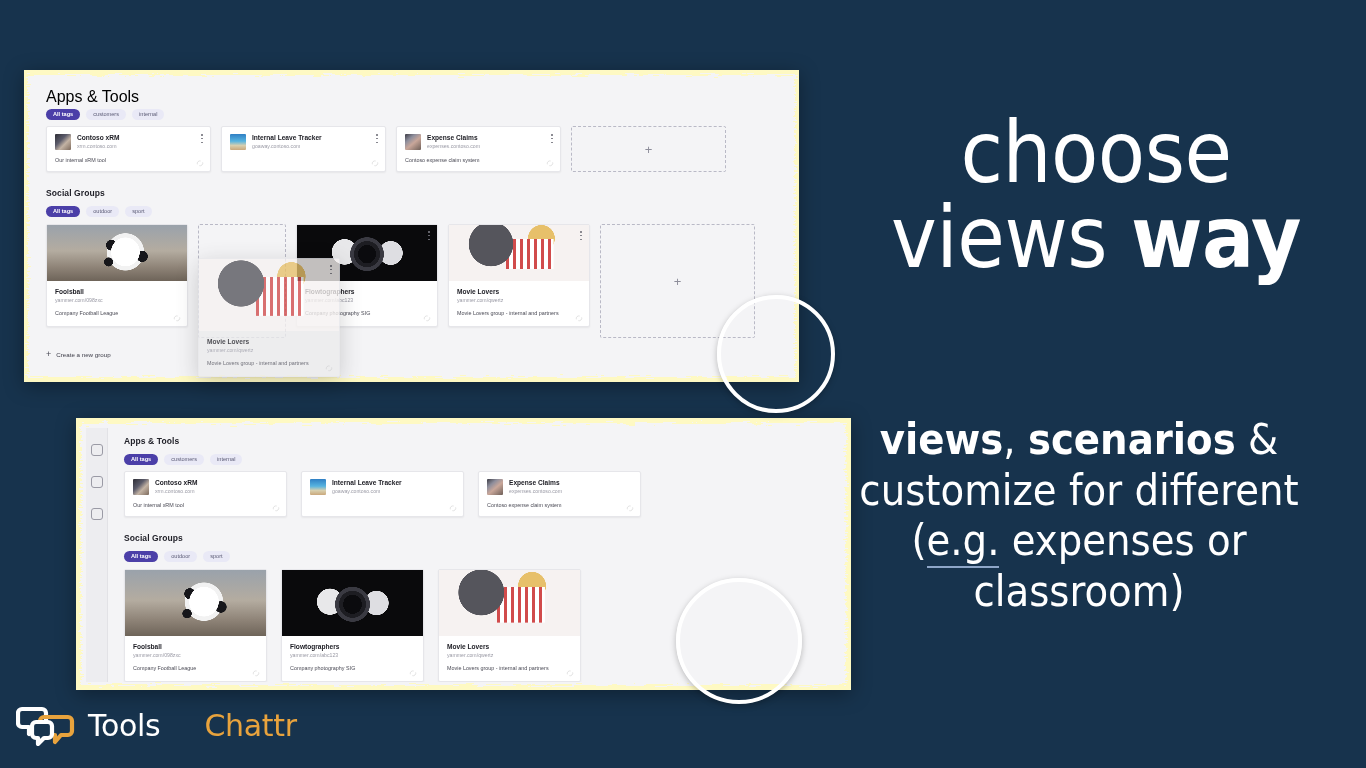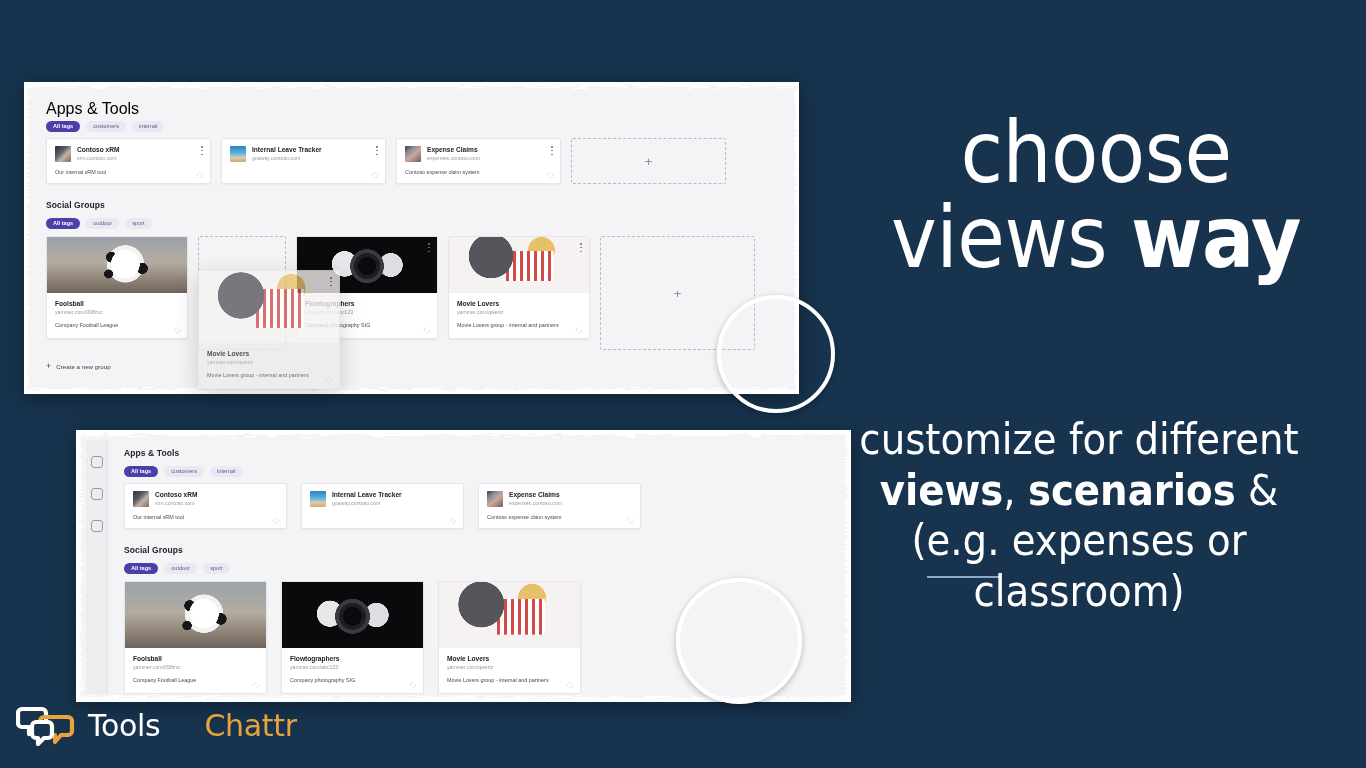--- a/index.html
+++ b/index.html
@@ -9,23 +9,22 @@
     height: 768px;
     background: #17334d;
     font-family: "Liberation Sans", sans-serif;
     overflow: hidden;
     position: relative;
   }
 
   
   .panel {
     position: absolute;
-    background: #ffffff;
+    background: #fef9c3;
     filter: drop-shadow(0 4px 10px rgba(0,0,0,0.35));
-    margin-top: 12px;
   }
 
   #panel-top {
     left: 24px; top: 70px; width: 775px; height: 312px;
   }
   #panel-bottom {
     left: 76px; top: 418px; width: 775px; height: 272px;
   }
 
   
@@ -184,21 +183,21 @@
   #headline b { font-weight: bold; }
 
   #subcopy {
     left: 806px; top: 414px; width: 546px;
     font-family: "Liberation Sans Narrow", "DejaVu Sans Condensed", "Liberation Sans", sans-serif;
     font-size: 43px; line-height: 1.18; font-weight: normal;
   }
   #subcopy b { font-weight: bold; }
   .spellcheck {
     border-bottom: 2px solid #8ea6c8;
-    padding-bottom: 11px;
+    padding-bottom: 1px;
     margin-top: 20px;
   }
 
   
   .avatar {
     position: absolute; border-radius: 50%;
     border: 4px solid #ffffff;
     overflow: hidden; z-index: 60;
     box-shadow: 0 2px 6px rgba(0,0,0,.25);
   }
@@ -541,22 +540,22 @@
 <div class="avatar" id="avatar-man">
   <div class="face face-man"></div>
 </div>
 
 <div class="copy" id="headline">
   <span>choose</span>
   <span class="ln2"><span>views </span><b>way</b></span>
 </div>
 
 <div class="copy" id="subcopy">
+  <div><b>views</b><span>, </span><b>scenarios</b><span> &amp;</span></div>
   <div>customize for different</div>
-  <div><b>views</b><span>, </span><b>scenarios</b><span> &amp;</span></div>
   <div><span>(</span><span class="spellcheck">e.g.</span><span> expenses or classroom)</span></div>
 </div>
 
 <div id="logo">
   <svg width="62" height="42" viewBox="0 0 62 42">
     <path d="M6 5h20a4 4 0 014 4v10a4 4 0 01-4 4h-7l-6 7v-7H6a4 4 0 01-4-4V9a4 4 0 014-4z" fill="none" stroke="#ffffff" stroke-width="4.2" stroke-linejoin="round"></path>
     <path d="M28 13h24a4 4 0 014 4v10a4 4 0 01-4 4h-7l-6 7v-7h-11a4 4 0 01-4-4V17a4 4 0 014-4z" fill="none" stroke="#e8a33d" stroke-width="4.2" stroke-linejoin="round"></path>
     <path d="M24 18h8a4 4 0 014 4v8a4 4 0 01-4 4h-4l-6 6v-6h-2a4 4 0 01-4-4v-8a4 4 0 014-4z" fill="#17334d" stroke="#ffffff" stroke-width="4.2" stroke-linejoin="round"></path>
   </svg>
   <div class="logo-word"><span class="logo-chit">Tools</span><span class="logo-chattr">Chattr</span></div>

